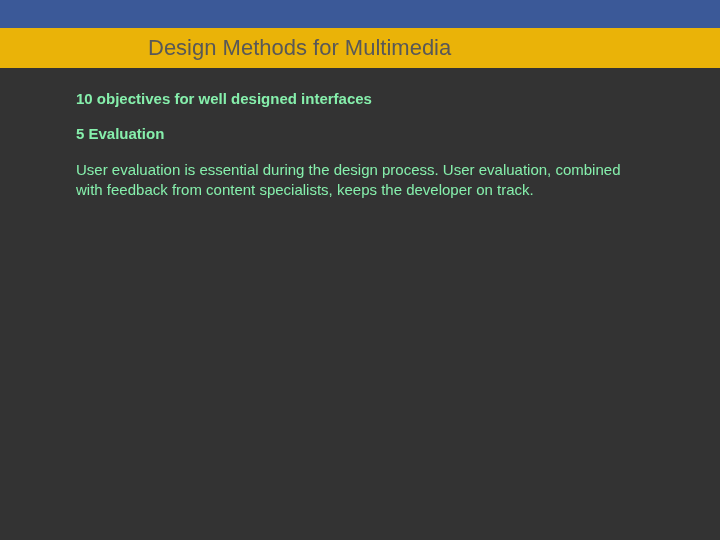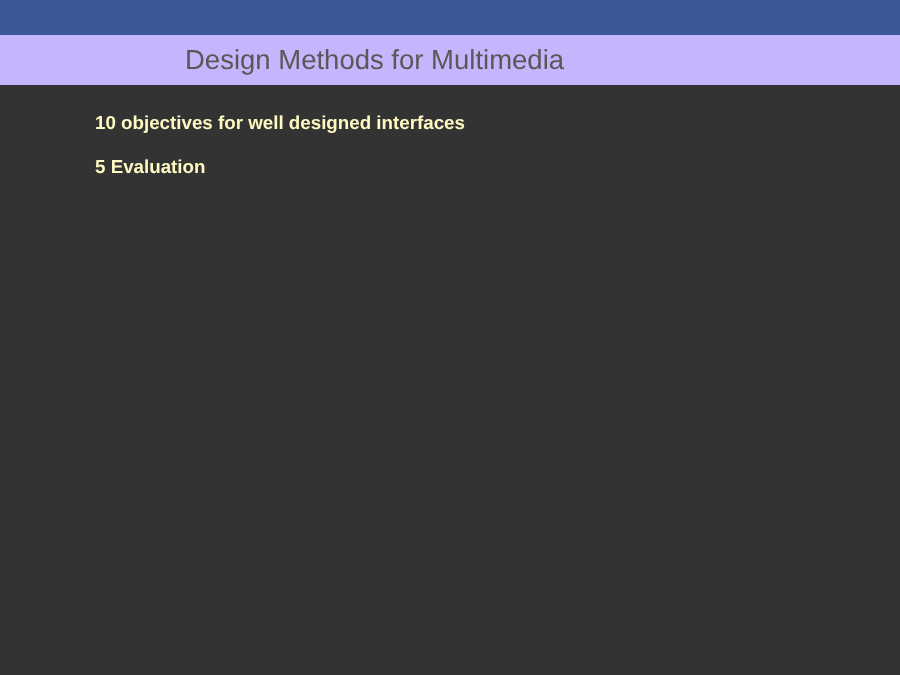--- a/index.html
+++ b/index.html
@@ -15,33 +15,33 @@
       overflow: hidden;
     }
     .top-bar {
       width: 100%;
       height: 28px;
       background: #3b5998;
     }
     .title-bar {
       width: 100%;
       height: 40px;
-      background: #c4b5fd;
+      background: #eab308;
       display: flex;
       align-items: center;
       padding-left: 148px;
     }
     .title-text {
       font-size: 22px;
       color: #585858;
       font-weight: 400;
     }
     .content {
       padding: 22px 64px 0 76px;
-      color: #fef9c3;
+      color: #86efac;
     }
     .heading-1 {
       font-size: 15px;
       font-weight: bold;
       margin-bottom: 18px;
     }
     .heading-2 {
       font-size: 15px;
       font-weight: bold;
       margin-bottom: 18px;
@@ -58,13 +58,14 @@
 
 <div class="top-bar"></div>
 
 <div class="title-bar">
   <span class="title-text">Design Methods for Multimedia</span>
 </div>
 
 <div class="content">
   <div class="heading-1">10 objectives for well designed interfaces</div>
   <div class="heading-2">5 Evaluation</div>
+  <div class="body-text">User evaluation is essential during the design process. User evaluation, combined with feedback from content specialists, keeps the developer on track.</div>
 </div>
 
 </body></html>

